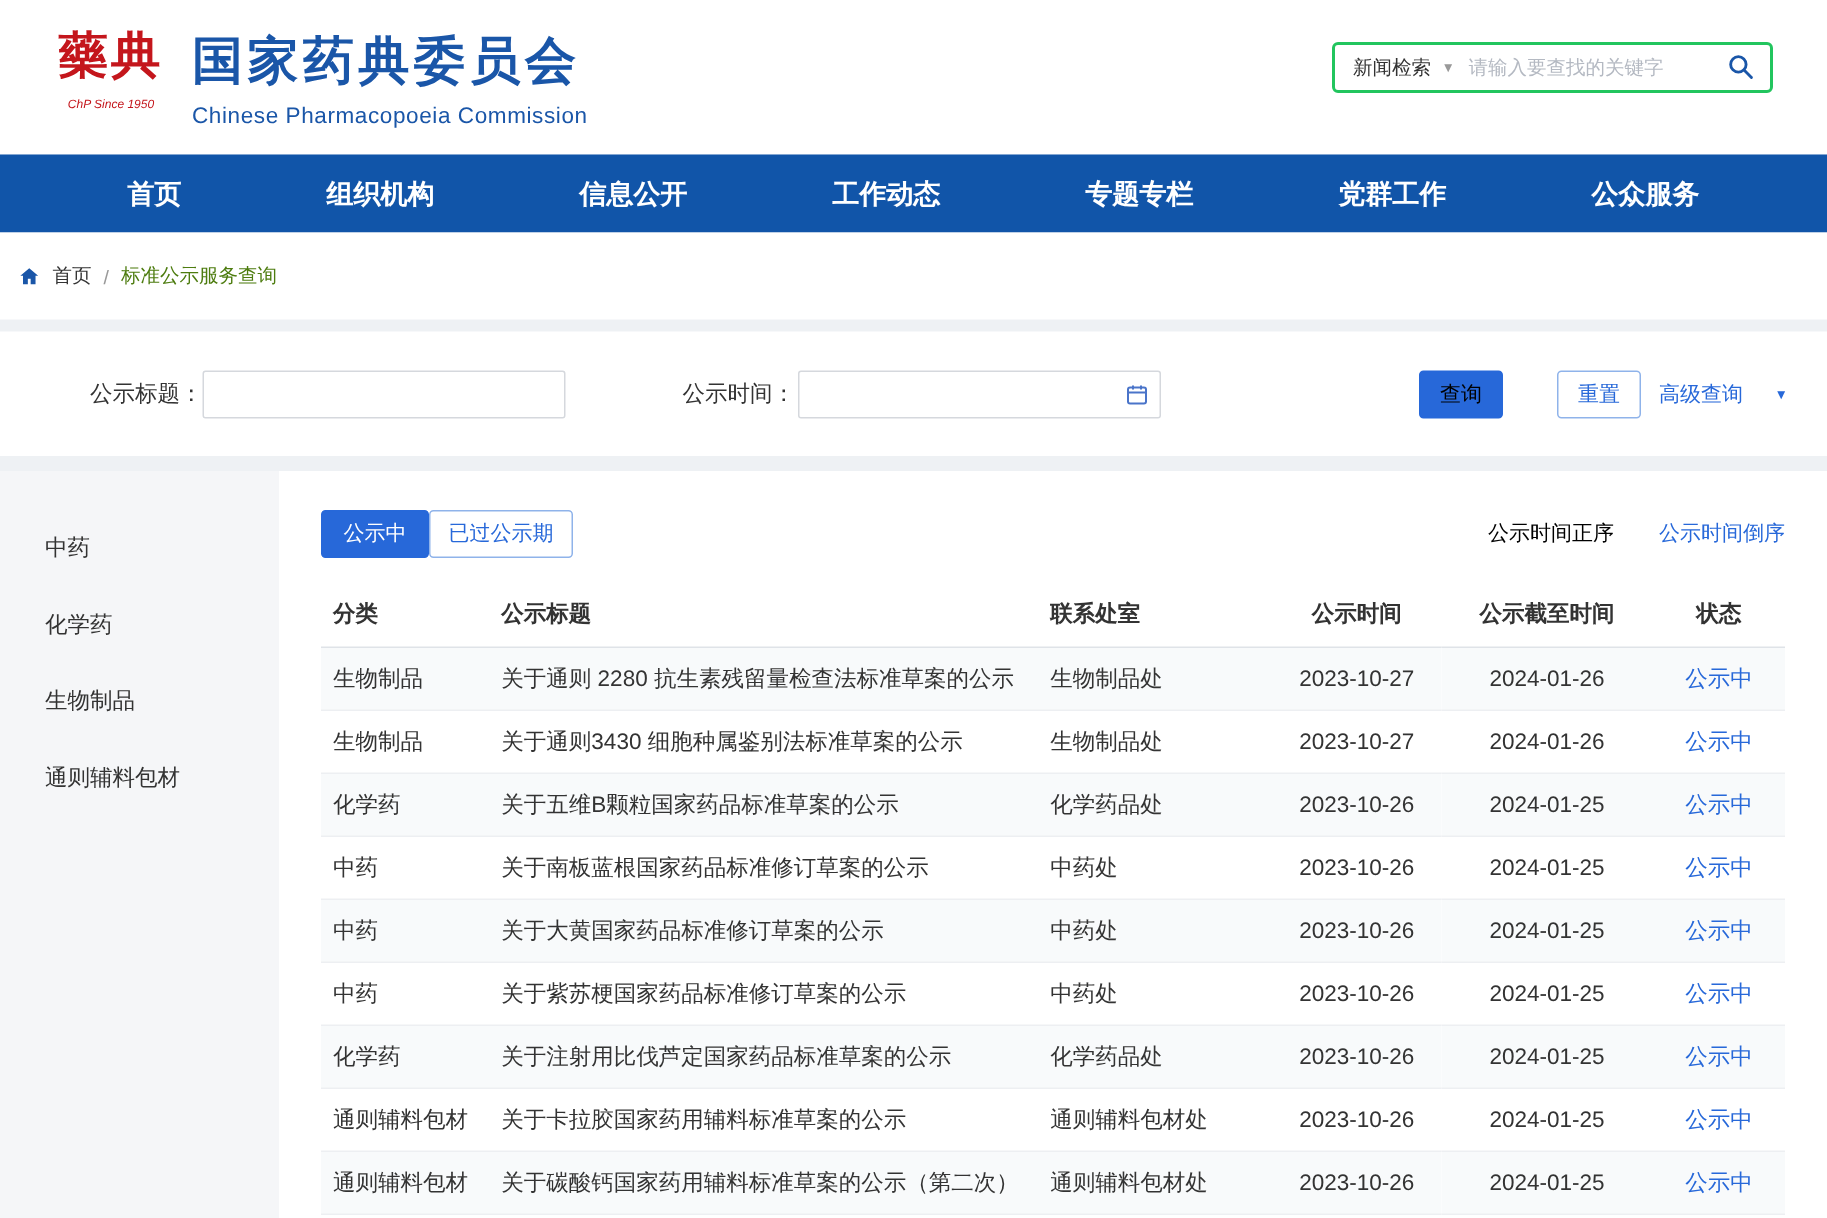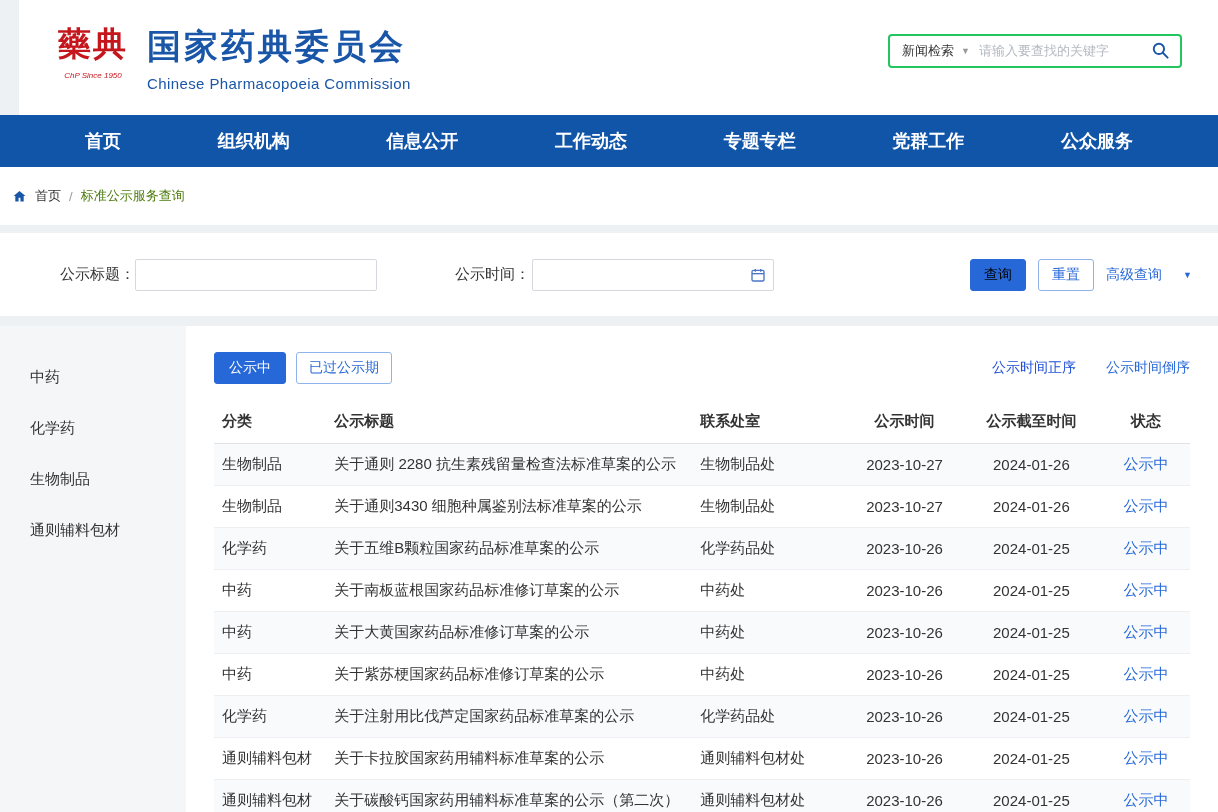--- a/index.html
+++ b/index.html
@@ -9,22 +9,22 @@
     --brand-red:#c4161c;
     --page-bg:#eef1f4;
   }
   *{box-sizing:border-box;margin:0;padding:0;}
   body{
     width:1218px;height:812px;overflow:hidden;
     font-family:"Liberation Sans","DejaVu Sans",sans-serif;
     background:var(--page-bg);color:#333;
   }
   
-  .topbar{height:115px;background:#fff;display:flex;align-items:center;
-    justify-content:space-between;padding:0 36px;margin-left:19px;}
+  .topbar{height:103px;background:#fff;display:flex;align-items:center;
+    justify-content:space-between;padding:0 36px;}
   .brand{display:flex;align-items:center;gap:16px;}
   .seal{width:76px;height:74px;color:var(--brand-red);text-align:center;cursor:pointer;}
   .seal-chars{font-size:33px;font-weight:bold;line-height:1.4;letter-spacing:2px;
     font-family:"Liberation Serif","DejaVu Serif",serif;}
   .seal-sub{font-size:8px;font-style:italic;margin-top:4px;white-space:nowrap;}
   .brand-title{font-size:34px;font-weight:bold;color:var(--brand-blue);letter-spacing:3px;}
   .brand-sub{font-size:15px;color:var(--brand-blue);margin-top:5px;letter-spacing:.4px;}
   .search-box{width:294px;height:34px;border:2px solid #22c55e;border-radius:4px;
     background:#fff;display:flex;align-items:center;margin-top:-14px;}
   .search-cat{display:flex;align-items:center;gap:7px;padding:0 9px 0 12px;
@@ -51,35 +51,35 @@
   .filter label{font-size:15px;color:#333;white-space:nowrap;}
   .f-input{width:242px;height:32px;border:1px solid #d5d8dd;border-radius:2px;
     font-size:14px;padding:0 10px;outline:none;font-family:inherit;background:#fff;}
   .date-wrap{position:relative;margin-left:2px;}
   .date-wrap .cal{position:absolute;right:8px;top:8px;pointer-events:none;}
   .gap1{width:78px;}
   .f-actions{margin-left:auto;display:flex;align-items:center;gap:12px;}
   .btn-query{background:var(--accent);color:#000000;border:1px solid var(--accent);
     border-radius:3px;font-size:14px;padding:6px 13px;cursor:pointer;font-family:inherit;}
   .btn-reset{background:#fff;color:var(--accent);border:1px solid #8fb3ea;
-    border-radius:3px;font-size:14px;padding:6px 13px;cursor:pointer;font-family:inherit;}
+    border-radius:3px;font-size:14px;padding:6px 13px;cursor:pointer;font-family:inherit;margin-left:24px;}
   .adv-link{color:var(--accent);font-size:14px;cursor:pointer;display:flex;align-items:center;gap:21px;white-space:nowrap;}
   .adv-link .caret{font-size:9px;}
   
   .content{display:flex;margin-top:10px;min-height:511px;}
   .sidebar{width:186px;background:#f5f6f8;padding-top:26px;flex-shrink:0;}
   .side-item{padding:16px 10px 16px 30px;font-size:15px;color:#333;cursor:pointer;}
   .main{flex:1;background:#fff;padding:26px 28px 12px;}
   .toolbar{display:flex;align-items:center;margin-bottom:16px;}
   .tab-active{background:var(--accent);color:#fff;border:1px solid var(--accent);
     border-radius:3px;font-size:14px;padding:6px 14px;cursor:pointer;font-family:inherit;}
   .tab-idle{background:#fff;color:var(--accent);border:1px solid #8fb3ea;
-    border-radius:3px;font-size:14px;padding:6px 12px;cursor:pointer;margin-left:10px;font-family:inherit;}
+    border-radius:3px;font-size:14px;padding:6px 12px;cursor:pointer;font-family:inherit;}
   .sorts{margin-left:auto;display:flex;gap:30px;font-size:14px;}
-  .sort-asc{color:#1d4ed8;cursor:pointer;}
+  .sort-asc{color:#000000;cursor:pointer;}
   .sort-desc{color:var(--accent);cursor:pointer;}
   table{width:100%;border-collapse:collapse;font-size:15px;table-layout:fixed;}
   th{font-weight:bold;color:#333;text-align:left;padding:12px 8px;border-bottom:1px solid #dfe3e8;}
   td{padding:11px 8px;border-bottom:1px solid #edeff2;color:#333;overflow:hidden;
     text-overflow:ellipsis;white-space:nowrap;}
   tbody tr:nth-child(odd){background:#f8fafb;}
   th.c,td.c{text-align:center;}
   td.status, .status span{color:var(--accent);cursor:pointer;}
   td.title-cell{cursor:pointer;}
 </style>

